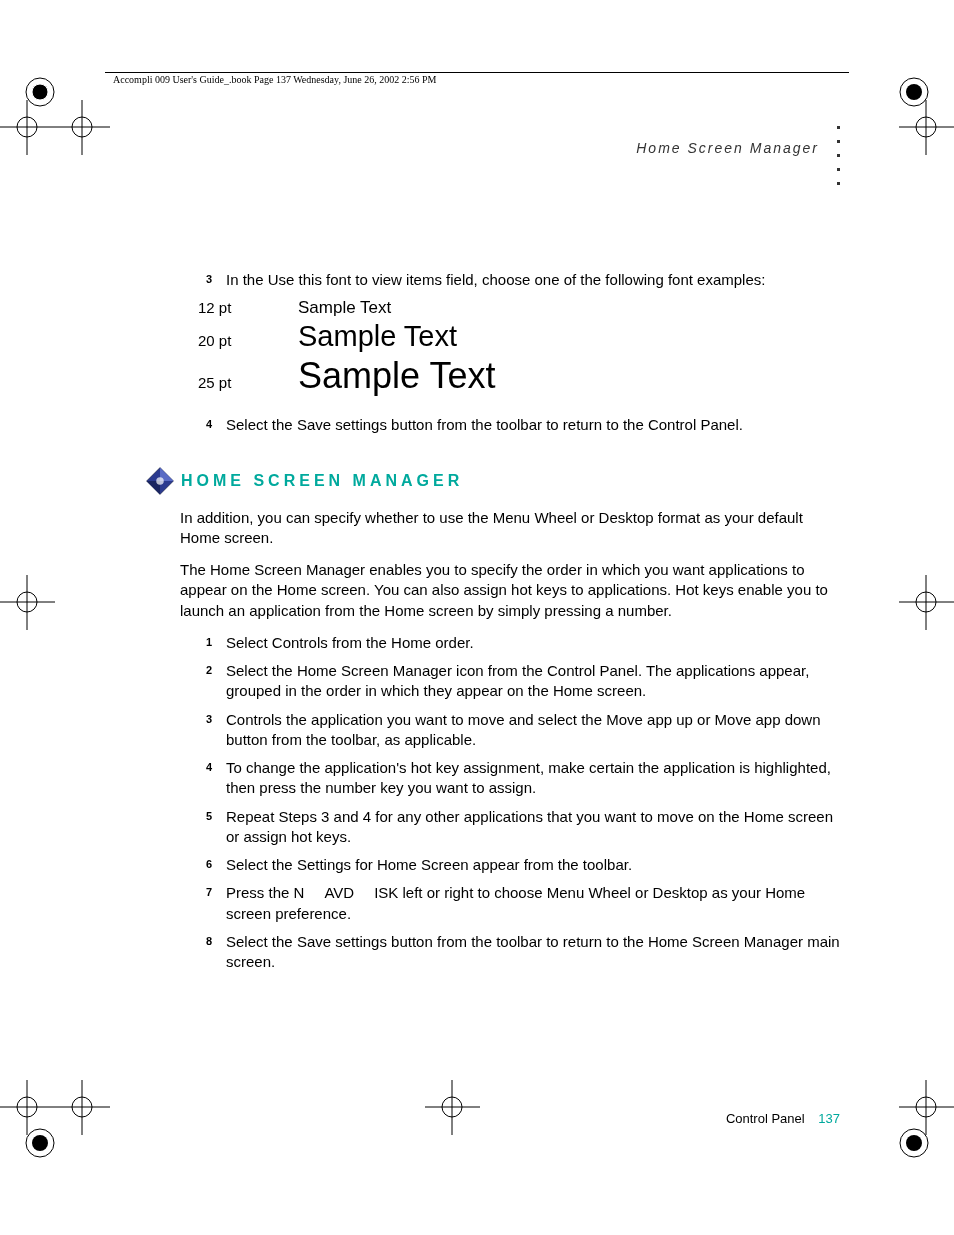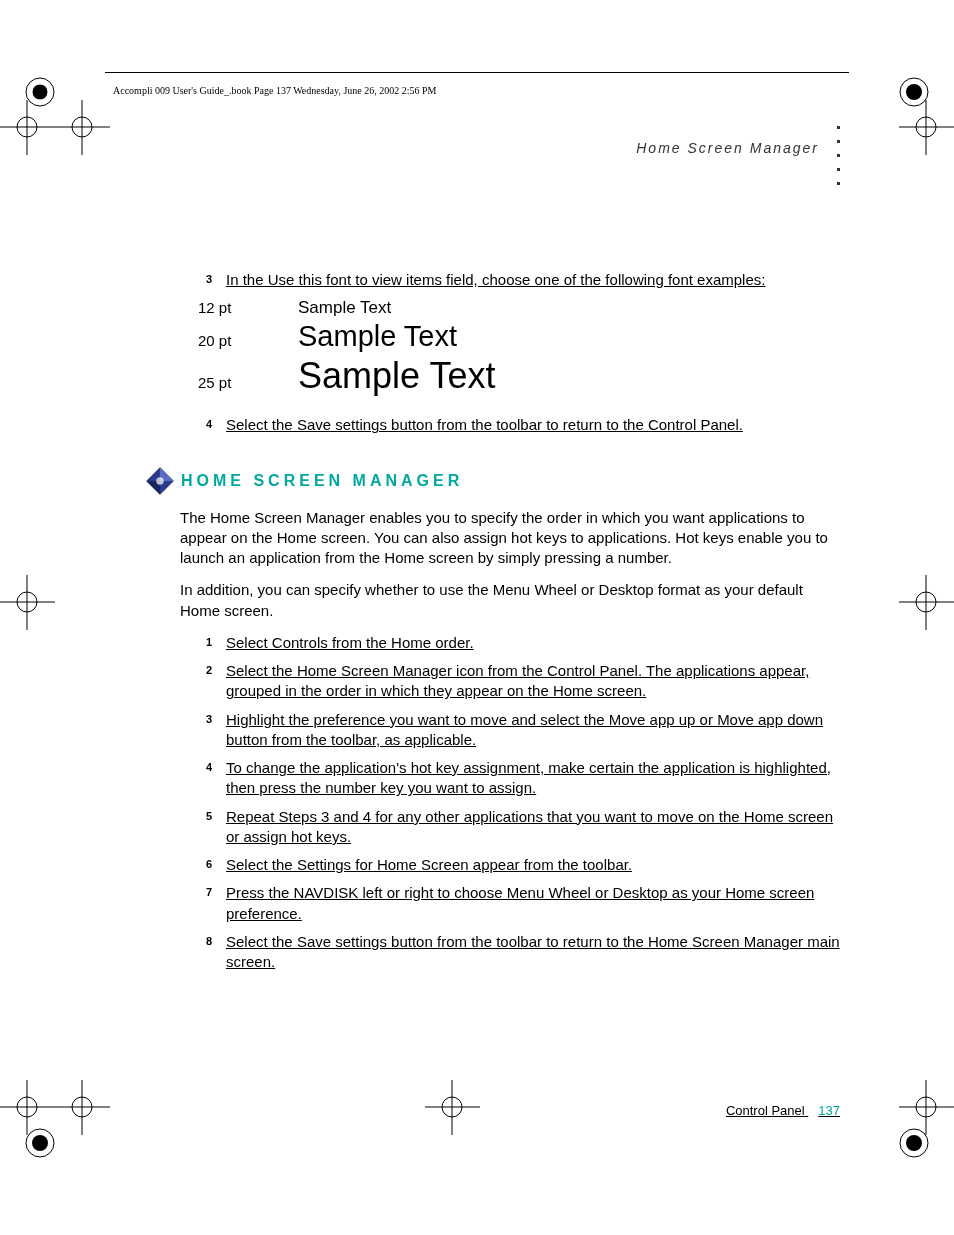--- a/index.html
+++ b/index.html
@@ -7,21 +7,21 @@
     padding: 0;
     background: #fff;
     font-family: Arial, Helvetica, sans-serif;
     color: #000;
     width: 954px;
     height: 1235px;
     position: relative;
   }
   .header-line {
     position: absolute;
-    top: 85px;
+    top: 74px;
     left: 113px;
     font-size: 10px;
     font-family: "Times New Roman", serif;
     color: #000;
   }
   .running-head {
     position: absolute;
     top: 140px;
     right: 135px;
     font-style: italic;
@@ -62,21 +62,20 @@
     padding-right: 14px;
     font-size: 11px;
     font-weight: bold;
     font-family: Arial, sans-serif;
     padding-top: 3px;
   }
   .step-text {
     flex: 1;
     font-size: 15px;
     line-height: 1.35;
-    text-decoration: underline;
   }
   .font-table {
     margin: 2px 0 18px 18px;
   }
   .font-row {
     display: flex;
     align-items: baseline;
     margin-bottom: 2px;
   }
   .font-label {
@@ -122,27 +121,26 @@
   .tip-label {
     color: #00a99d;
     font-weight: bold;
     font-style: italic;
     font-size: 14px;
   }
   .tip-text {
     font-style: italic;
     font-size: 14.5px;
   }
-  .smallcaps { font-variant: small-caps; }
+  .smallcaps { font-variant: small-caps; padding-left: 20px; }
   .footer {
     position: absolute;
-    bottom: 117px;
+    bottom: 109px;
     right: 114px;
     font-size: 13px;
-    text-decoration: underline;
   }
   .footer .pagenum { color: #00a99d; font-weight: normal; margin-left: 10px; }
 </style>
 </head>
 <body>
 
 <div>
 
   <svg style="position:absolute;top:72px;left:20px" width="40" height="40">
       <circle cx="20" cy="20" r="14" fill="none" stroke="#000" stroke-width="1"></circle>
@@ -256,35 +254,35 @@
   <div class="section-head-wrap">
     <svg class="section-icon" viewBox="0 0 40 40">
       <polygon points="20,2 38,20 20,38 2,20" fill="#2b3a8f" stroke="#000" stroke-width="0.5"></polygon>
       <polygon points="20,2 38,20 20,20" fill="#5a6bc4"></polygon>
       <polygon points="2,20 20,38 20,20" fill="#1a2560"></polygon>
       <circle cx="20" cy="20" r="5" fill="#fff" opacity="0.7"></circle>
     </svg>
     <div class="section-head">HOME SCREEN MANAGER</div>
   </div>
 
+  <p class="body-p">In addition, you can specify whether to use the Menu Wheel or Desktop format as your default Home screen.</p>
   <p class="body-p">The Home Screen Manager enables you to specify the order in which you want applications to appear on the Home screen. You can also assign hot keys to applications. Hot keys enable you to launch an application from the Home screen by simply pressing a number.</p>
-  <p class="body-p">In addition, you can specify whether to use the Menu Wheel or Desktop format as your default Home screen.</p>
 
   <div id="steps-a">
       <div class="step-row">
         <div class="step-num">1</div>
         <div class="step-text">Select Controls from the Home order.</div>
       </div>
       <div class="step-row">
         <div class="step-num">2</div>
         <div class="step-text">Select the Home Screen Manager icon from the Control Panel. The applications appear, grouped in the order in which they appear on the Home screen.</div>
       </div>
       <div class="step-row">
         <div class="step-num">3</div>
-        <div class="step-text">Highlight the preference you want to move and select the Move app up or Move app down button from the toolbar, as applicable.</div>
+        <div class="step-text">Controls the application you want to move and select the Move app up or Move app down button from the toolbar, as applicable.</div>
       </div>
       <div class="step-row">
         <div class="step-num">4</div>
         <div class="step-text">To change the application's hot key assignment, make certain the application is highlighted, then press the number key you want to assign.</div>
       </div>
       <div class="step-row">
         <div class="step-num">5</div>
         <div class="step-text">Repeat Steps 3 and 4 for any other applications that you want to move on the Home screen or assign hot keys.</div>
       </div>
     </div>

